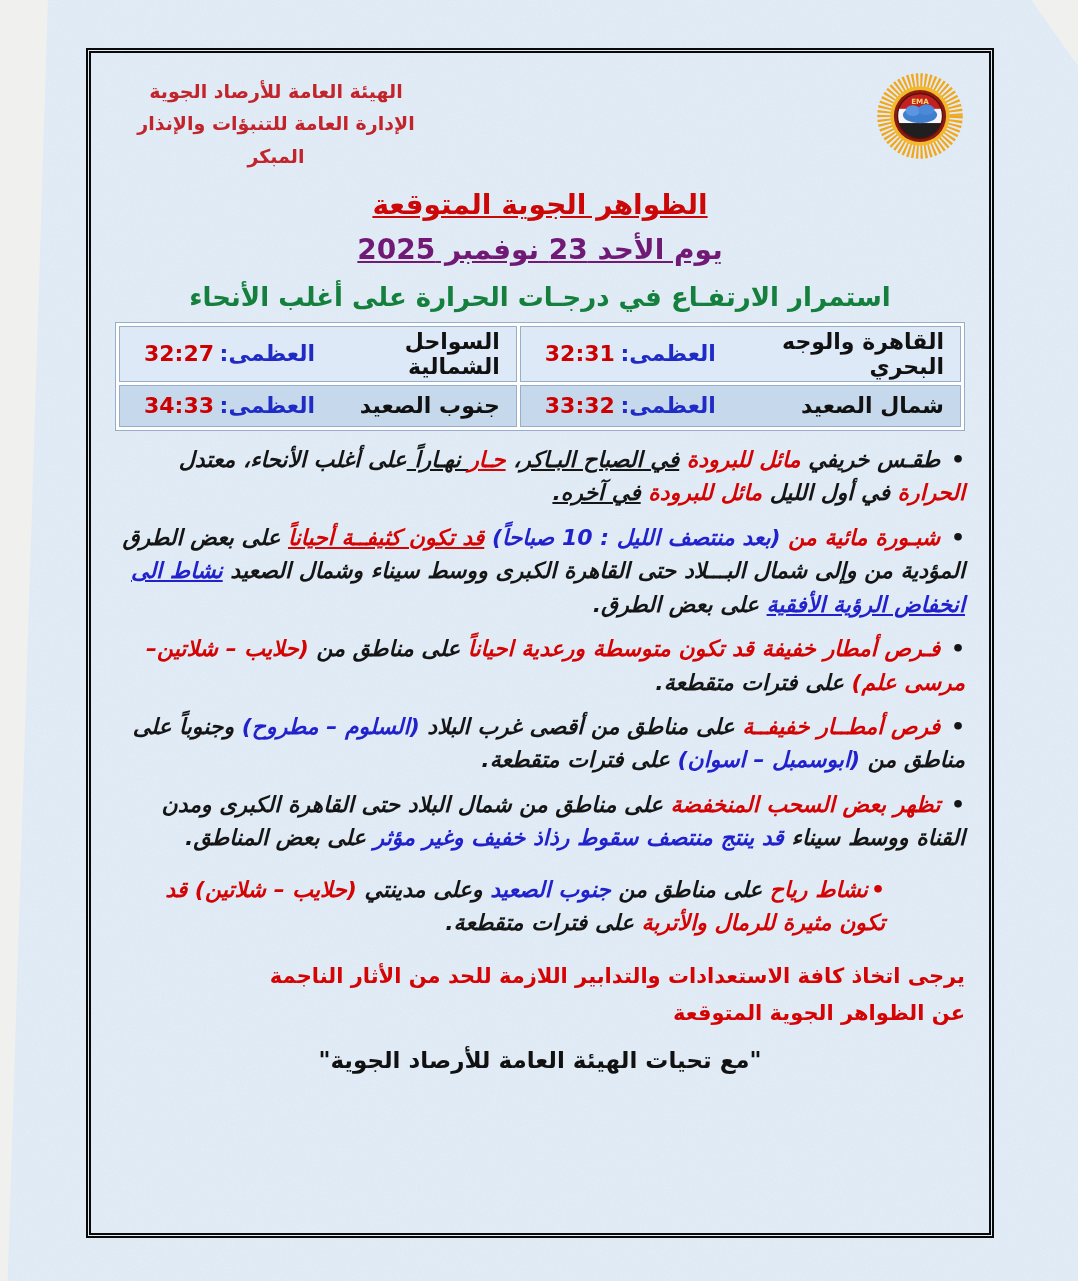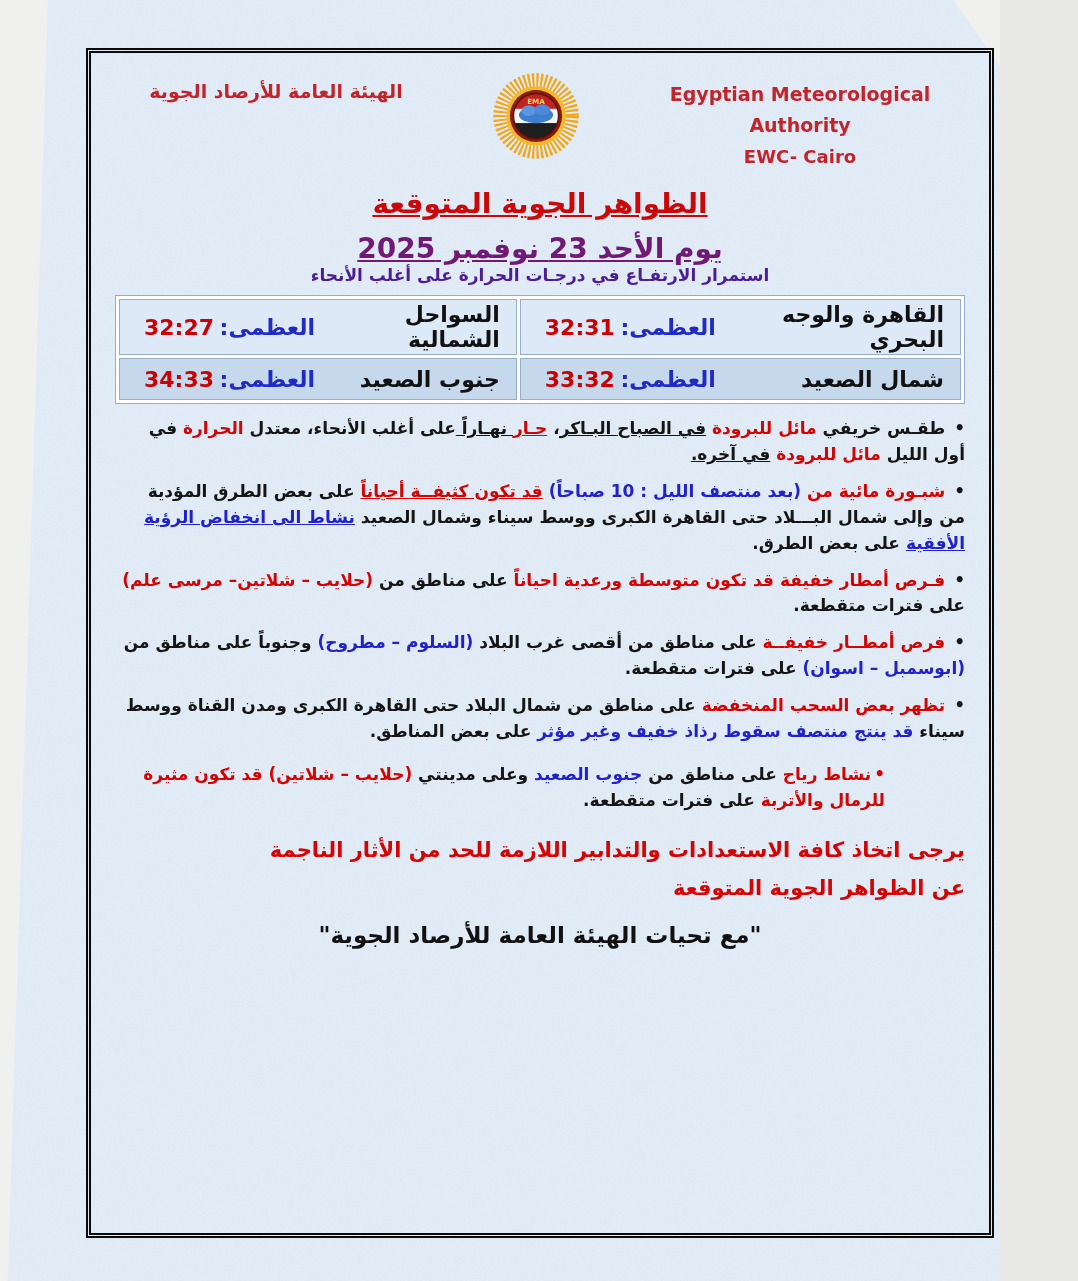--- a/index.html
+++ b/index.html
@@ -1,18 +1,18 @@
 <!DOCTYPE html>
 <html lang="ar"><head>
 <meta charset="utf-8">
 <style>
   html,body{margin:0;padding:0;background:#e8e8e6;}
   .scan{
     position:relative;
-    width:1000px;height:1281px;
+    width:1078px;height:1281px;
     background:#d9e6f3;
     overflow:hidden;
     font-family:"DejaVu Sans",sans-serif;
     font-weight:700;
   }
   .noise{position:absolute;inset:0;width:100%;height:100%;z-index:0;pointer-events:none;opacity:.45;}
   .edge-left{position:absolute;left:0;top:0;width:48px;height:100%;background:#f0f0ee;
     clip-path:polygon(0 0,100% 0,16% 100%,0 100%);z-index:1;}
   .edge-tr{position:absolute;right:0;top:0;width:52px;height:66px;background:#f0f0ee;
     clip-path:polygon(10% 0,100% 0,100% 100%);z-index:1;}
@@ -27,34 +27,34 @@
   .hdr-en{direction:ltr;text-align:center;width:330px;color:#c2242c;font-size:19px;line-height:1.65;padding-top:10px;}
   .hdr-en .l2{font-size:18px;}
   .hdr-ar{text-align:center;width:322px;color:#c2242c;font-size:19px;line-height:1.7;padding-top:6px;}
   .logo-wrap{width:90px;height:90px;flex:0 0 auto;margin-top:2px;}
   
   .c{text-align:center;}
   .title-line{margin-top:16px;font-size:28px;color:#cc0707;}
   .title-line span{text-decoration:underline;text-align:center;}
   .date-line{margin-top:12px;font-size:28px;color:#701a75;}
   .date-line span{text-decoration:underline;}
-  .headline{font-size:17px;color:#4c1d95;}
+  .headline{margin-top:16px;font-size:26px;color:#15803d;}
   .subtitle{margin-top:10px;font-size:22px;color:#111;}
   
   table.temp{width:100%;margin-top:10px;border-collapse:separate;border-spacing:3px;background:#ffffff;border:1px solid #96aec9;}
   table.temp td{border:1px solid #96aec9;height:42px;padding:2px 16px 2px 20px;box-sizing:border-box;}
   tr.r1 td{background:#dde9f6;}
   tr.r2 td{background:#c6d9ec;}
   .cell{display:flex;justify-content:space-between;align-items:center;height:100%;}
   .region{font-size:22px;color:#111;}
   .maxgrp{white-space:nowrap;}
   .maxlbl{font-size:22px;color:#1f2bc4;}
   .maxval{font-size:22px;color:#cc0000;padding-left:4px;}
   
-  .bullets{margin-top:12px;font-size:17px;line-height:1.52;padding-left:6px;}
+  .bullets{margin-top:12px;font-size:22px;line-height:1.52;padding-left:6px;font-style:italic;}
   .bullet{margin-top:11px;}
   .bullet.indent{padding-right:80px;margin-top:18px;}
   .c-black{color:#151515;}
   .c-red{color:#d40404;}
   .c-blue{color:#2222cc;}
   .u{text-decoration:underline;}
   .mk{padding-left:3px;}
   
   .advisory{margin-top:18px;color:#d40404;font-size:21px;line-height:1.8;}
   .closing{margin-top:14px;text-align:center;color:#111;font-size:23px;}
@@ -73,44 +73,41 @@
   </svg>
 
   <div class="edge-left"></div>
   <div class="edge-tr"></div>
 
   <div class="frame">
 
     <div class="hdr">
       <div class="hdr-ar">
         <div>الهيئة العامة للأرصاد الجوية</div>
+        <div>الإدارة العامة للتنبؤات والإنذار المبكر</div>
       </div>
       <div class="logo-wrap">
         <svg viewBox="0 0 100 100" width="90" height="90">
           <circle cx="50" cy="50" r="40" fill="none" stroke="#f2a71b" stroke-width="15" stroke-dasharray="2.4 2.2"></circle>
           <circle cx="50" cy="50" r="33" fill="#f3b92a"></circle>
           <circle cx="50" cy="50" r="29" fill="#8a1a12"></circle>
           <clipPath id="disc">
               <circle cx="50" cy="50" r="25"></circle>
             </clipPath>
           <g clip-path="url(#disc)">
             <rect x="25" y="25" width="50" height="17" fill="#c32020"></rect>
             <rect x="25" y="42" width="50" height="16" fill="#f4f6f8"></rect>
             <rect x="25" y="58" width="50" height="17" fill="#1f1f1f"></rect>
             <ellipse cx="50" cy="49" rx="19" ry="9" fill="#3f7fd0"></ellipse>
             <ellipse cx="42" cy="44" rx="8" ry="6" fill="#5b97e0"></ellipse>
             <ellipse cx="57" cy="43" rx="9" ry="6" fill="#4c89d8"></ellipse>
           </g>
           <text x="50" y="37" text-anchor="middle" font-size="8" fill="#f6d76b" font-family="DejaVu Sans, sans-serif" font-weight="bold">EMA</text>
           <circle cx="50" cy="50" r="25" fill="none" stroke="#5a120a" stroke-width="1.5"></circle>
         </svg>
-      </div>
-      <div class="hdr-en">
-        <div class="l1">Egyptian Meteorological Authority</div>
-        <div class="l2">EWC- Cairo</div>
       </div>
     </div>
 
     <div class="c title-line"><span>الظواهر الجوية المتوقعة</span></div>
     <div class="c date-line"><span>يوم الأحد 23 نوفمبر 2025</span></div>
     <div class="c headline">استمرار الارتفـاع في درجـات الحرارة على أغلب الأنحاء</div>
 
     <table class="temp">
       <tbody>
           <tr class="r1">

